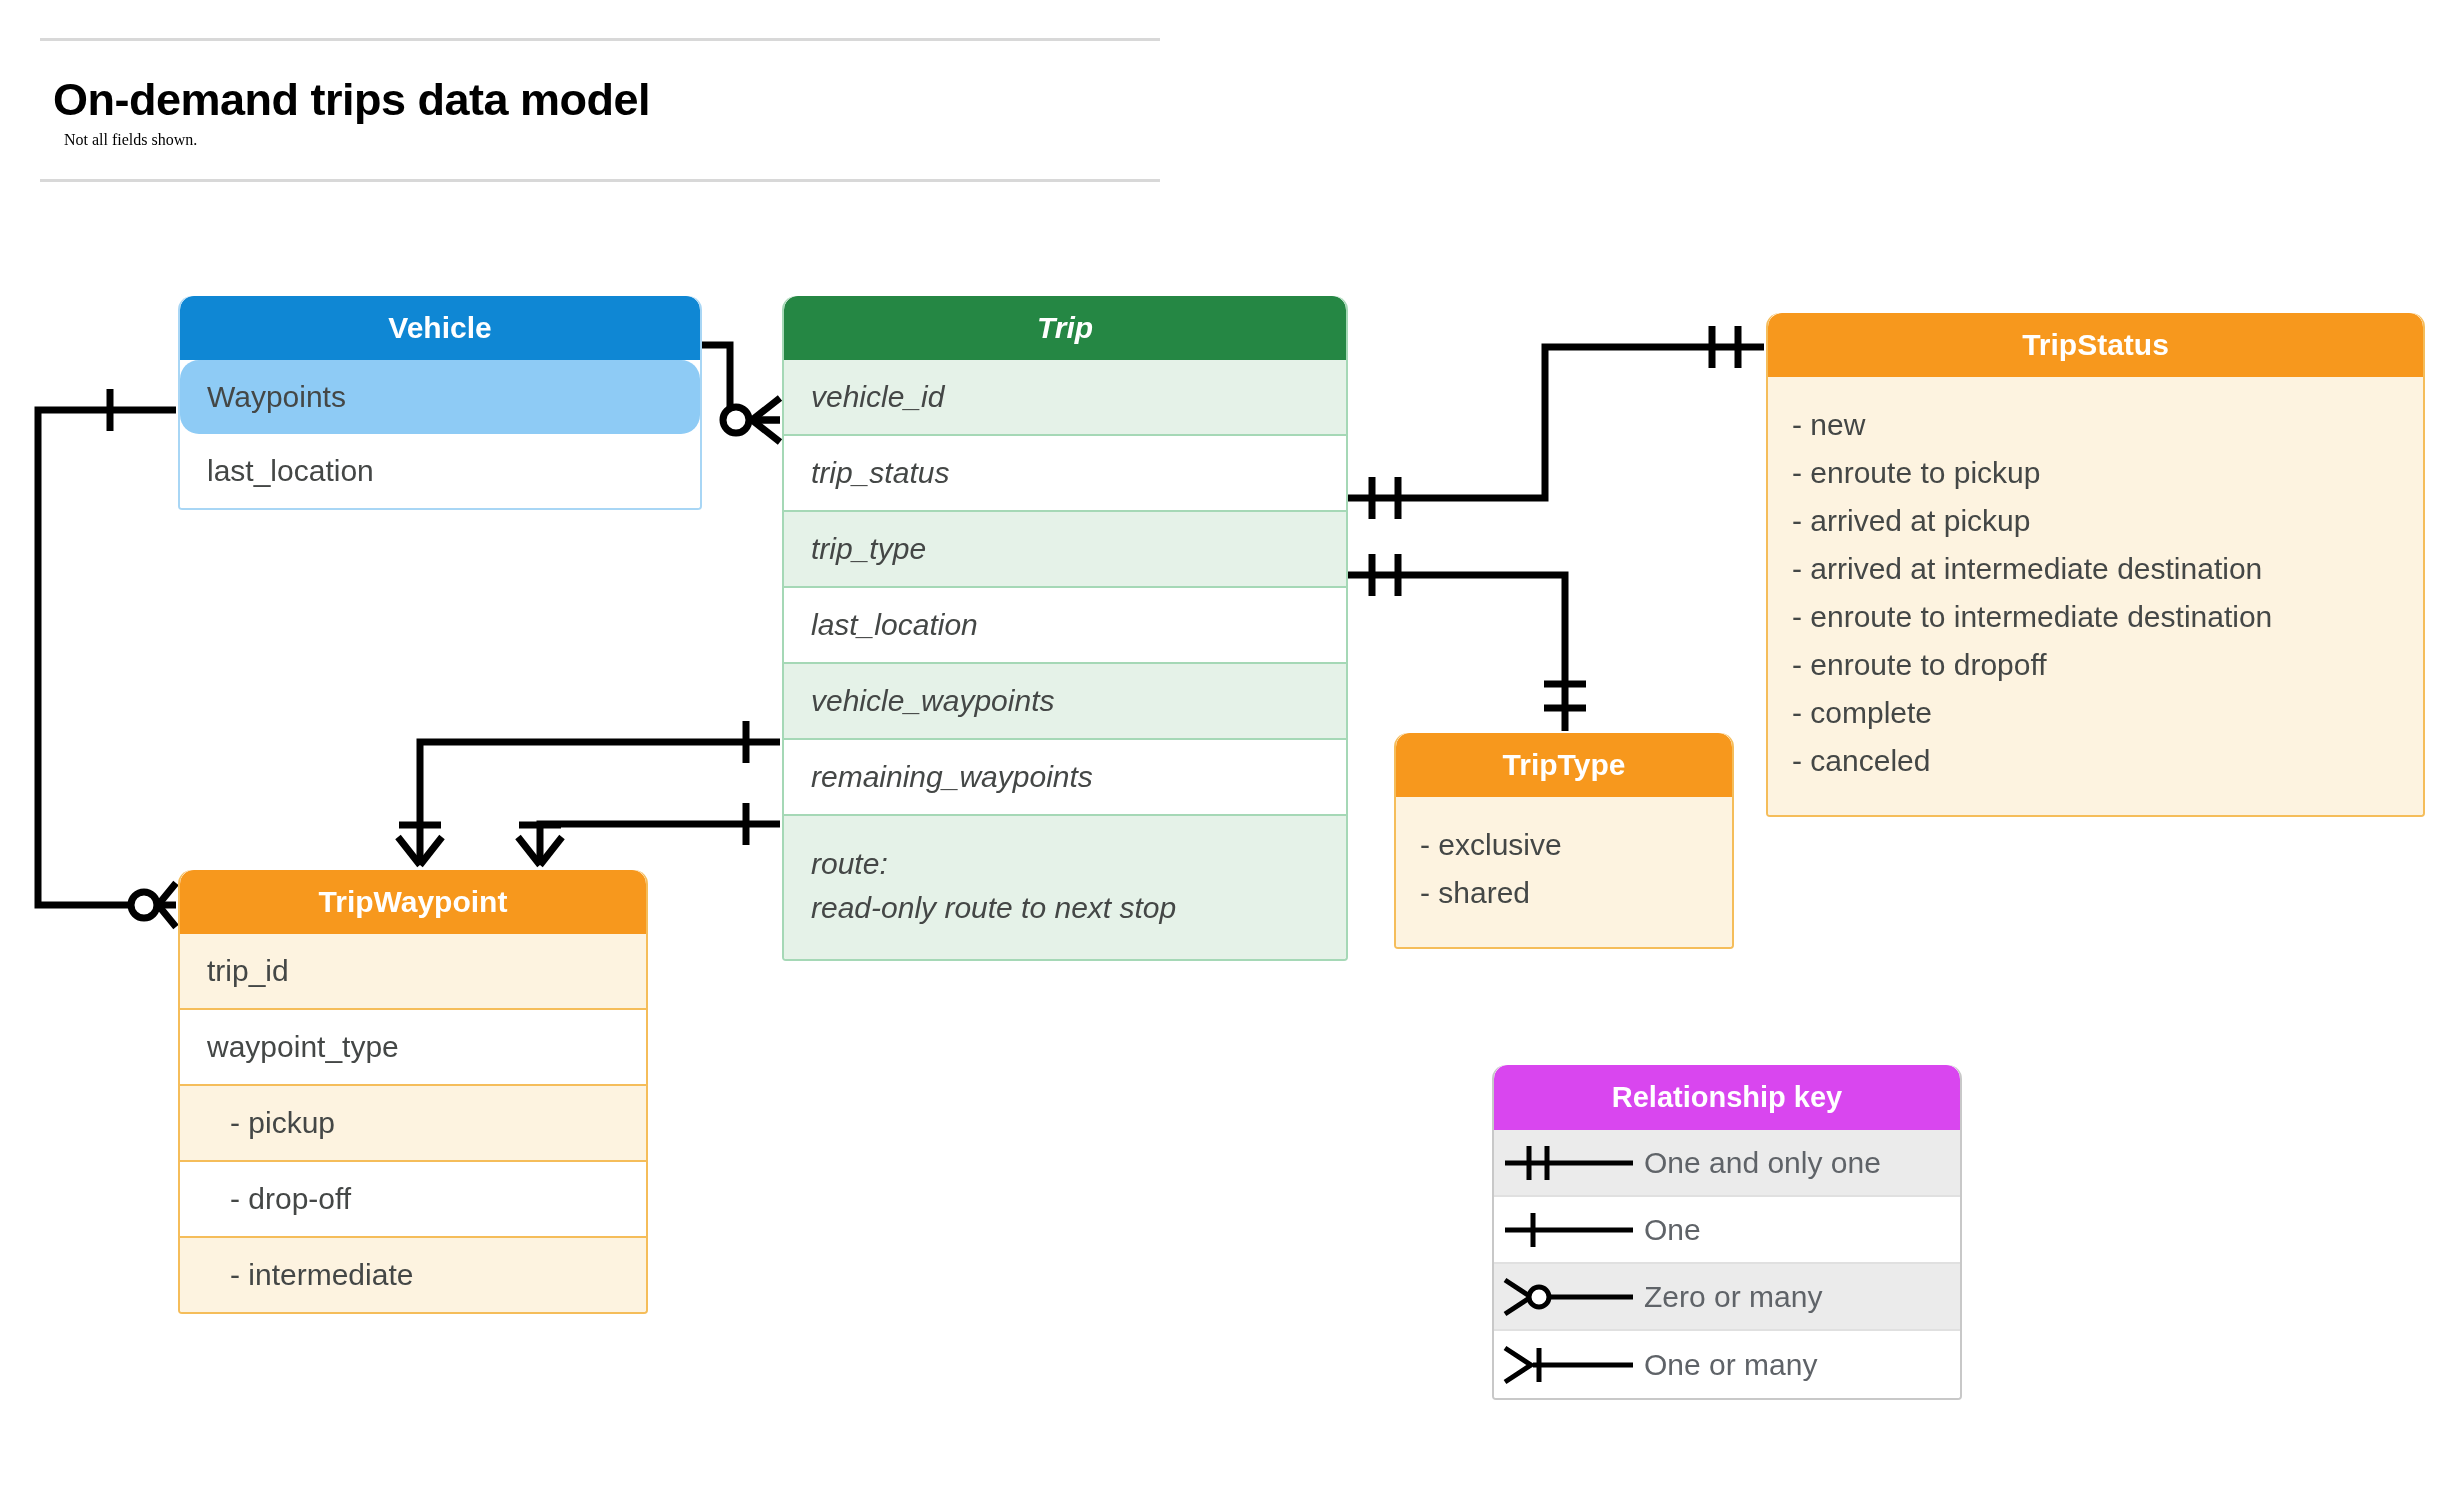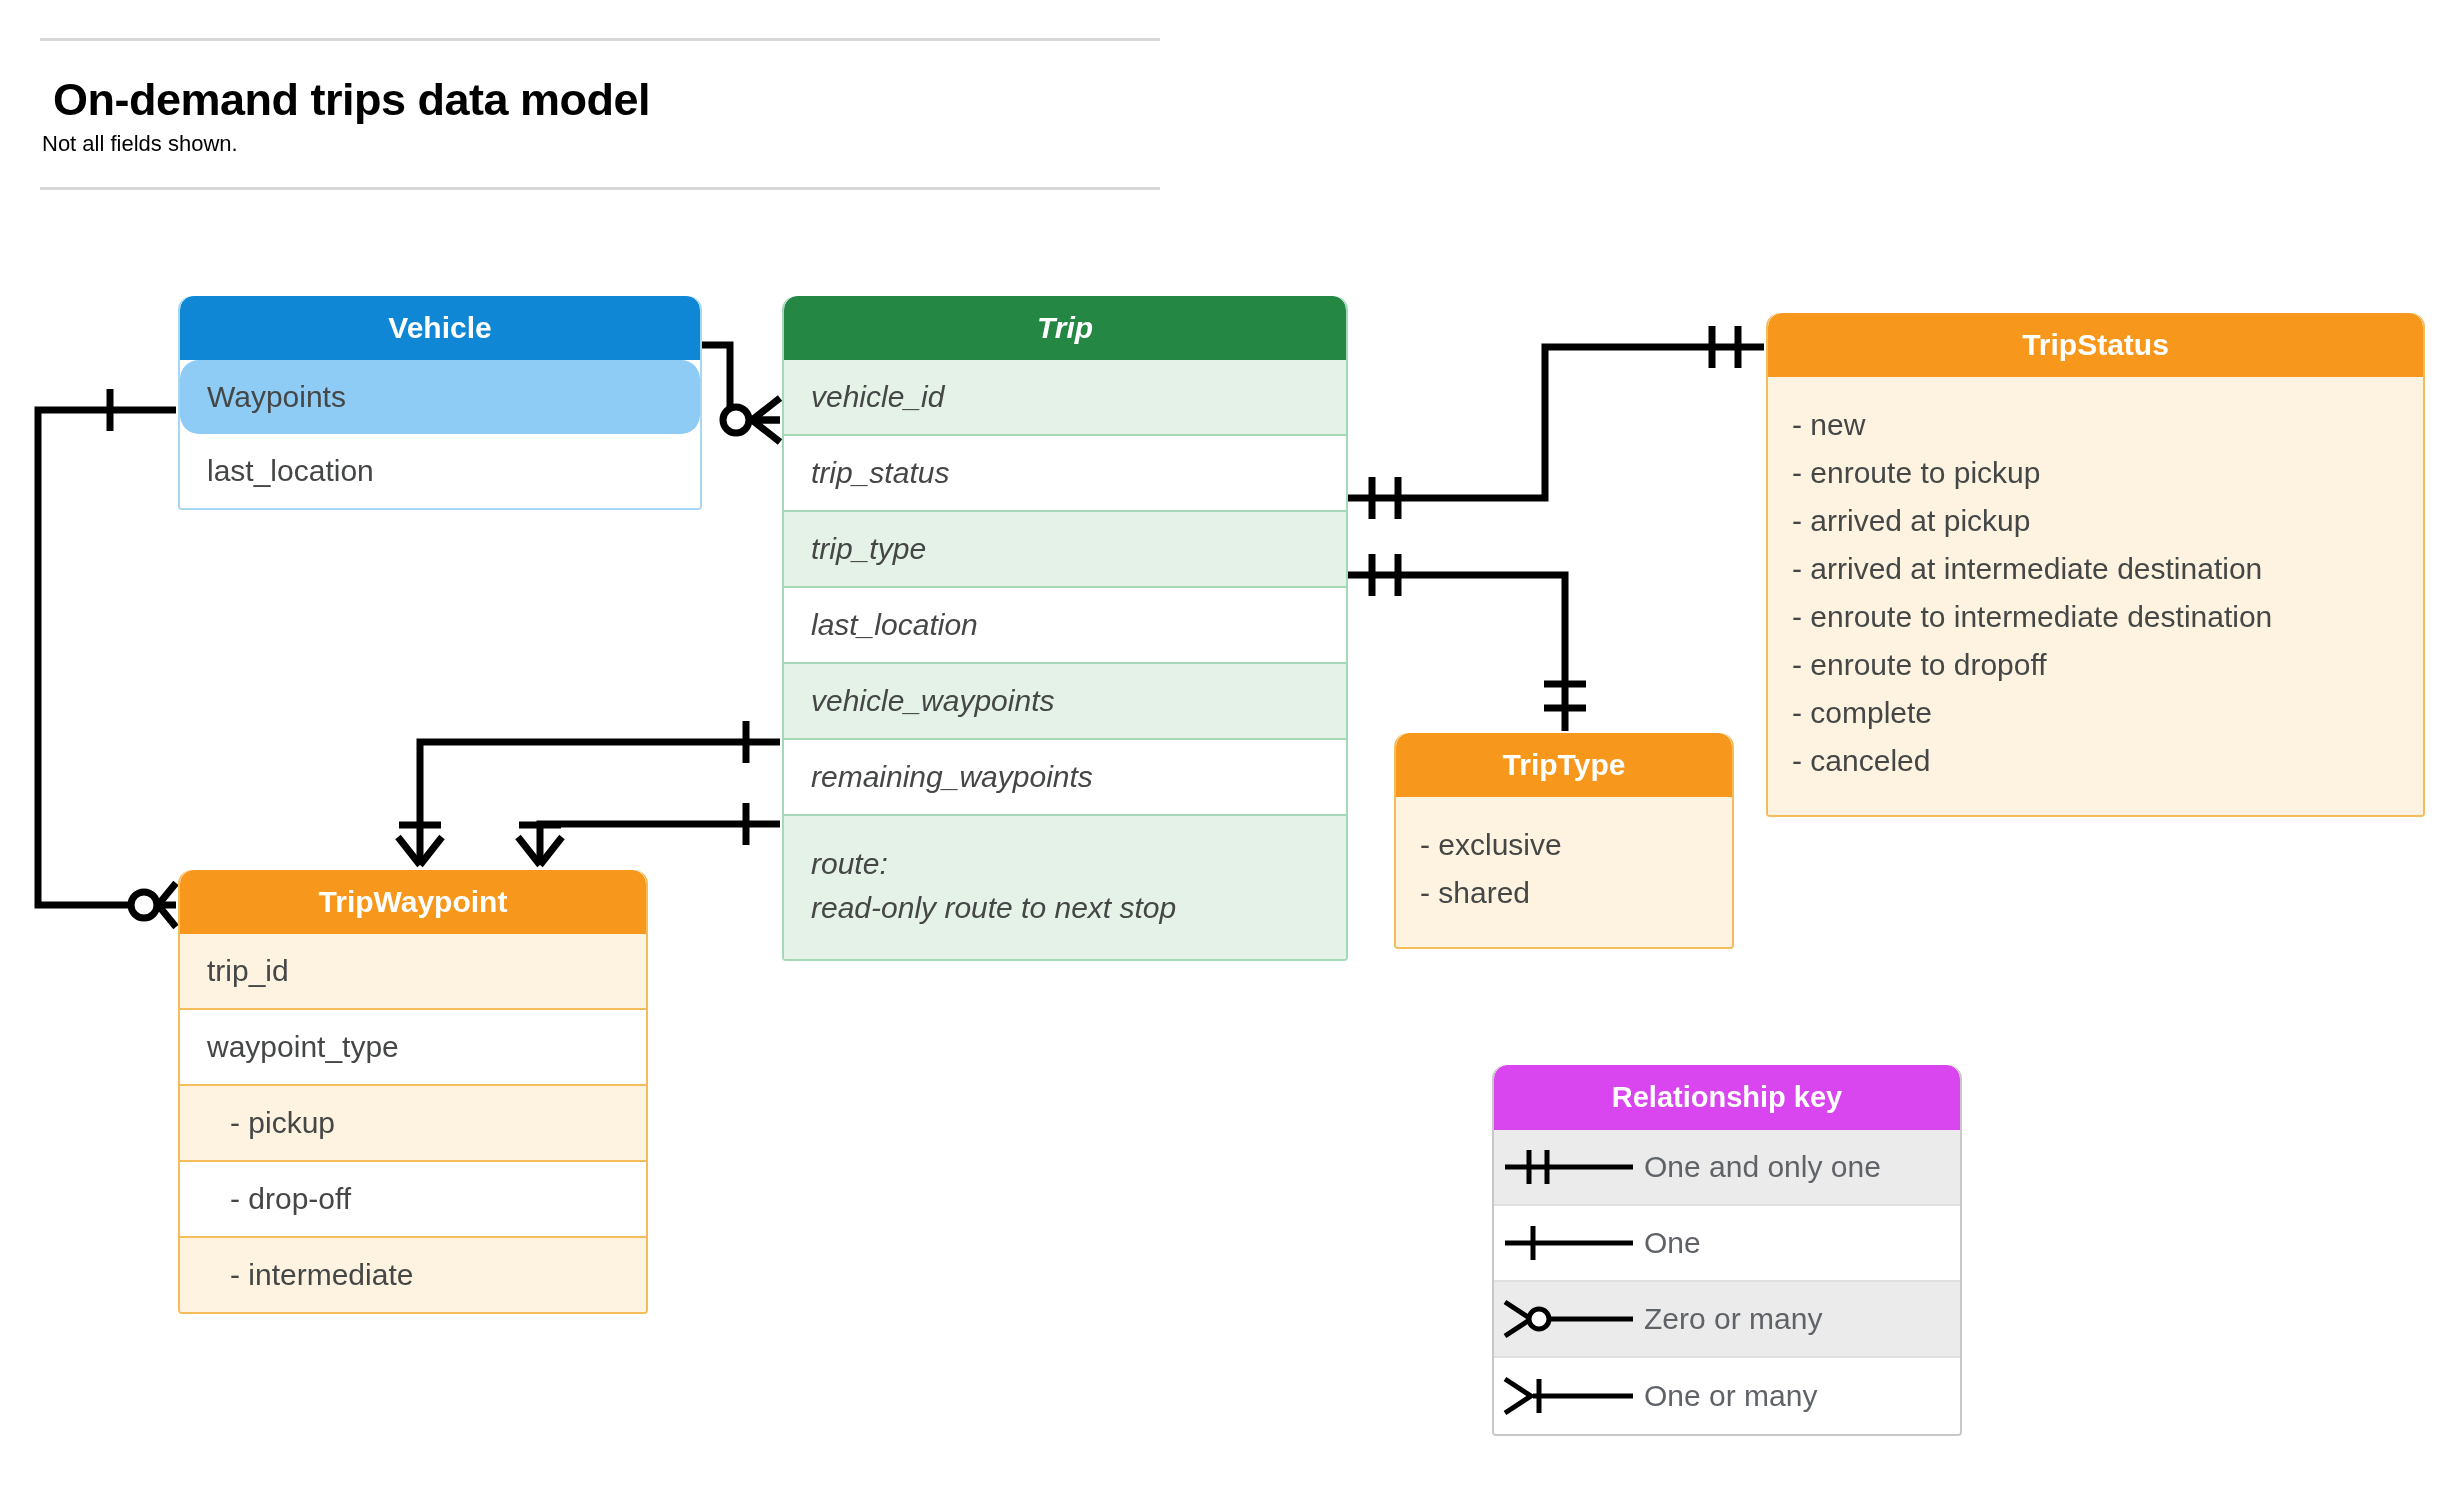--- a/index.html
+++ b/index.html
@@ -33,24 +33,25 @@
   }
   #page-title {
     font-size: 45px;
     font-weight: 700;
     color: #000000;
     letter-spacing: -0.5px;
     margin: 34px 0 0 13px;
     line-height: 1.12;
   }
   #page-subtitle {
-    font-size: 22px;
+    font-size: 16px;
     font-weight: 400;
     color: #000000;
-    margin: 6px 0 30px 2px;
+    margin: 6px 0 30px 24px;
+    font-family: Liberation Serif, serif;
   }
 
   
   .entity {
     position: absolute;
     border-radius: 14px;
     overflow: hidden;
     box-sizing: border-box;
   }
   .entity-header {
@@ -204,21 +205,21 @@
   }
   #relationship-key .entity-header {
     background: #d946ef;
     border-radius: 14px 14px 0 0;
     font-size: 29px;
     padding: 18px 6px;
   }
   .key-row {
     display: flex;
     align-items: center;
-    height: 76px;
+    height: 67px;
     border-bottom: 2px solid #e0e0e0;
     box-sizing: border-box;
     text-align: center;
   }
   .key-row.shaded { background: #ebebeb; }
   .key-row.plain  { background: #ffffff; }
   .key-row.last { border-bottom: none; }
   .key-symbol {
     width: 150px;
     flex: 0 0 150px;

